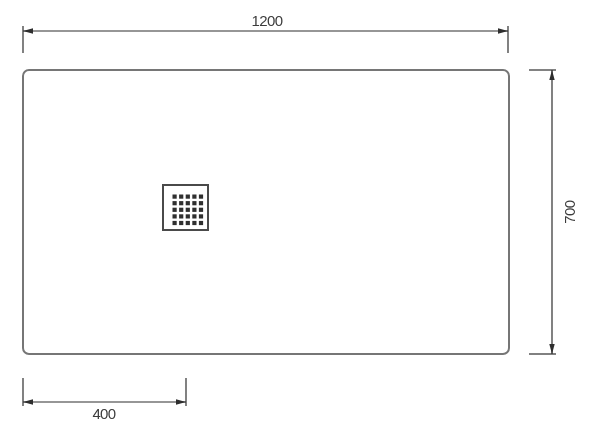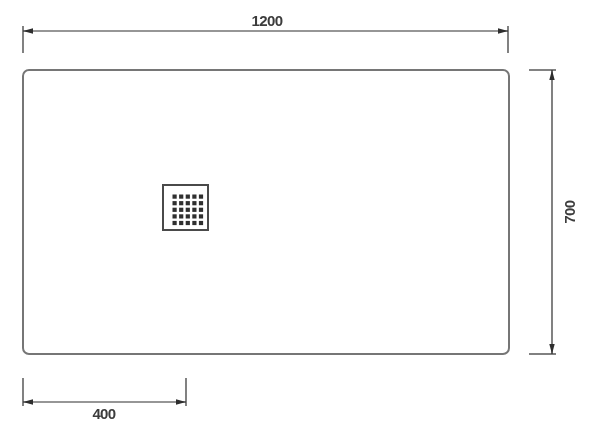--- a/index.html
+++ b/index.html
@@ -7,21 +7,20 @@
     padding: 0;
     background: #ffffff;
     font-family: "Liberation Sans", sans-serif;
   }
   .canvas {
     position: relative;
     width: 602px;
     height: 432px;
     background: var(--bg, #ffffff);
     overflow: hidden;
-    font-weight: bold;
   }
   svg text {
     font-family: "Liberation Sans", sans-serif;
     font-size: 15px;
     letter-spacing: -0.6px;
     fill: var(--text-color, #3c3c3c);
   }
   .tray-rect {
     fill: #ffffff;
     stroke: var(--outline-color, #767676);

